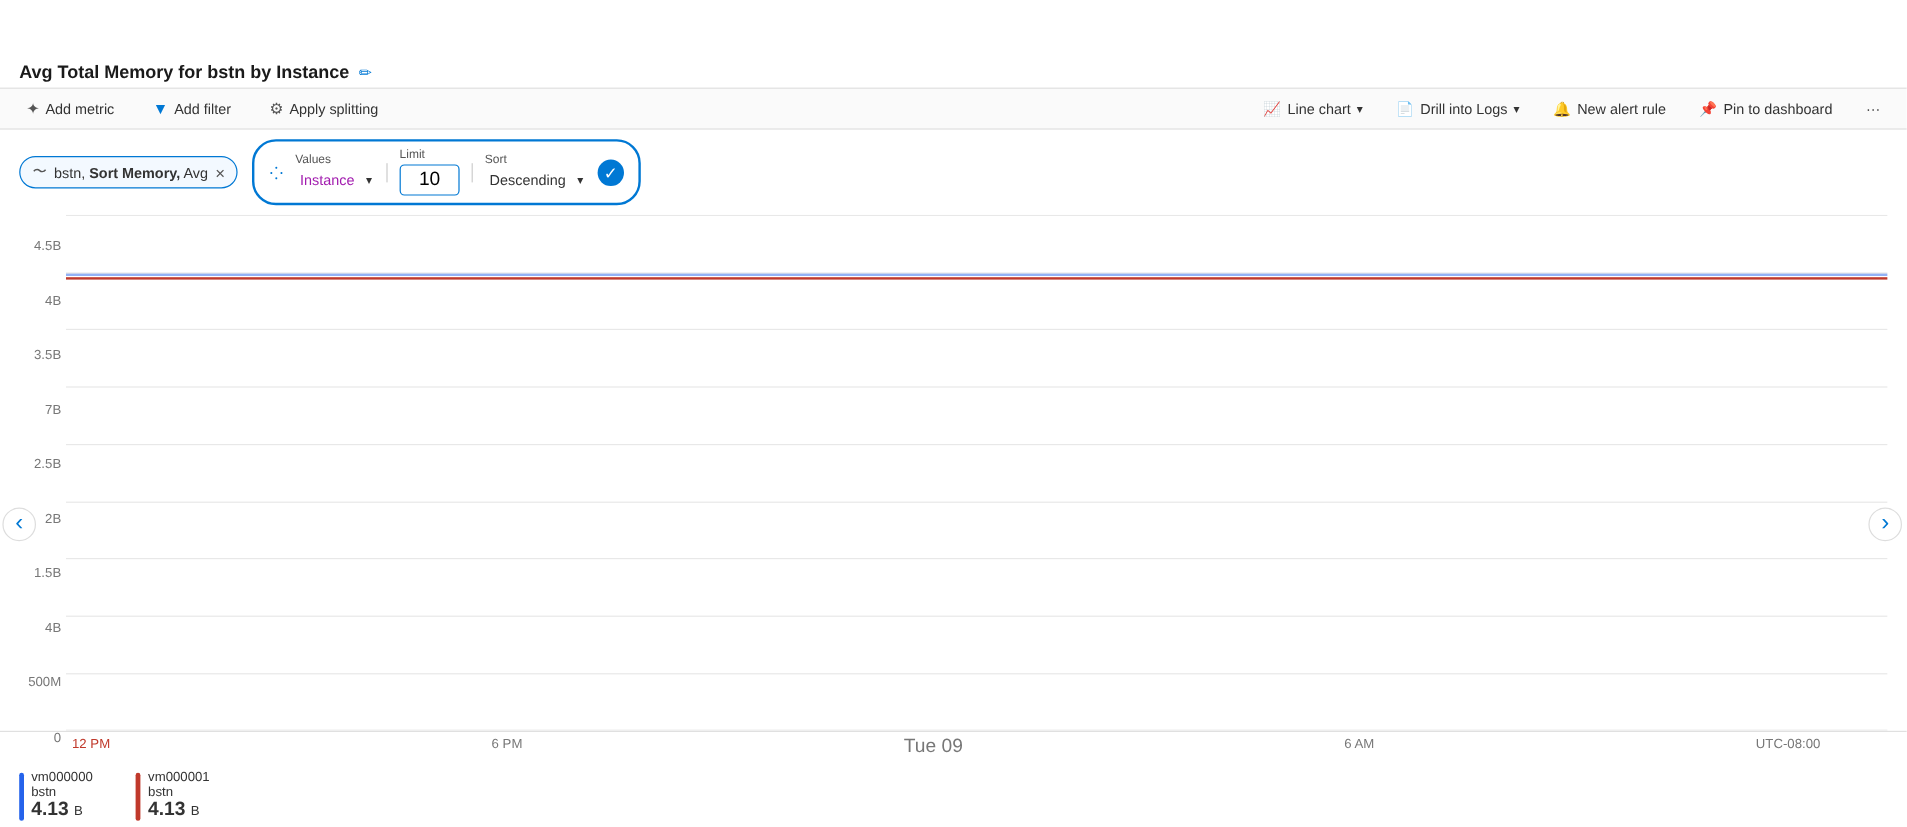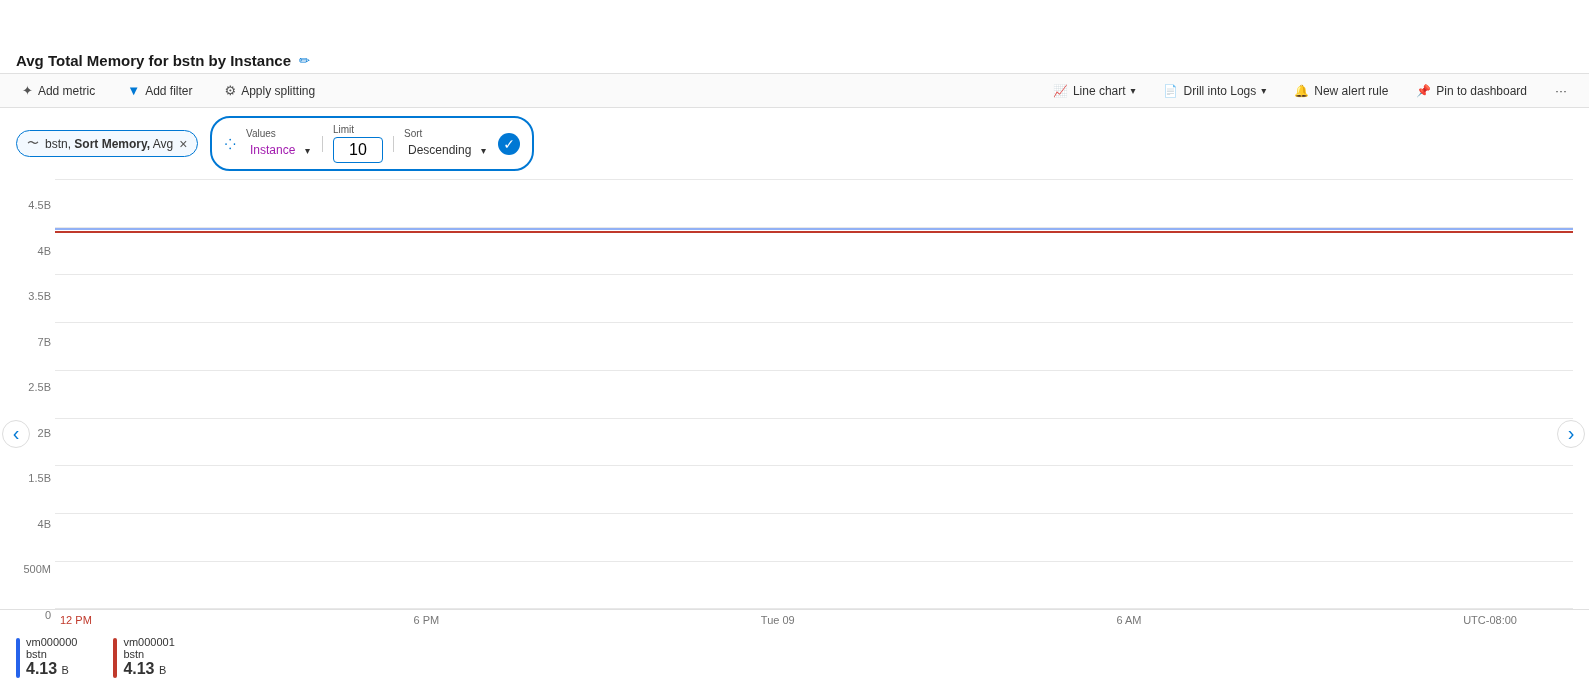--- a/index.html
+++ b/index.html
@@ -183,21 +183,21 @@
 
       <div style="position:absolute; left:0; right:0; top:11.5%; height:2px; background:#2563eb; opacity:0.5;"></div>
 
       <div style="position:absolute; left:0; right:0; top:12%; height:2px; background:#c0392b;"></div>
     </div>
   </div>
 
   <div style="display:flex; justify-content:space-between; padding:4px 72px 4px 60px; border-top:1px solid #e0e0e0;">
     <span style="font-size:11px; color:#c0392b;text-align:center;">12 PM</span>
     <span style="font-size:11px; color:#777;">6 PM</span>
-    <span style="font-size:11px; color:#777;">Tue 09</span>
+    <span style="font-size:16px; color:#777;">Tue 09</span>
     <span style="font-size:11px; color:#777;">6 AM</span>
     <span style="font-size:11px; color:#777;">UTC-08:00</span>
   </div>
 
   <div class="legend">
     <div class="legend-item">
       <div class="legend-color" style="background:#2563eb;"></div>
       <div class="legend-text">
         <span class="legend-vm">vm000000</span>
         <span class="legend-metric">bstn</span>

